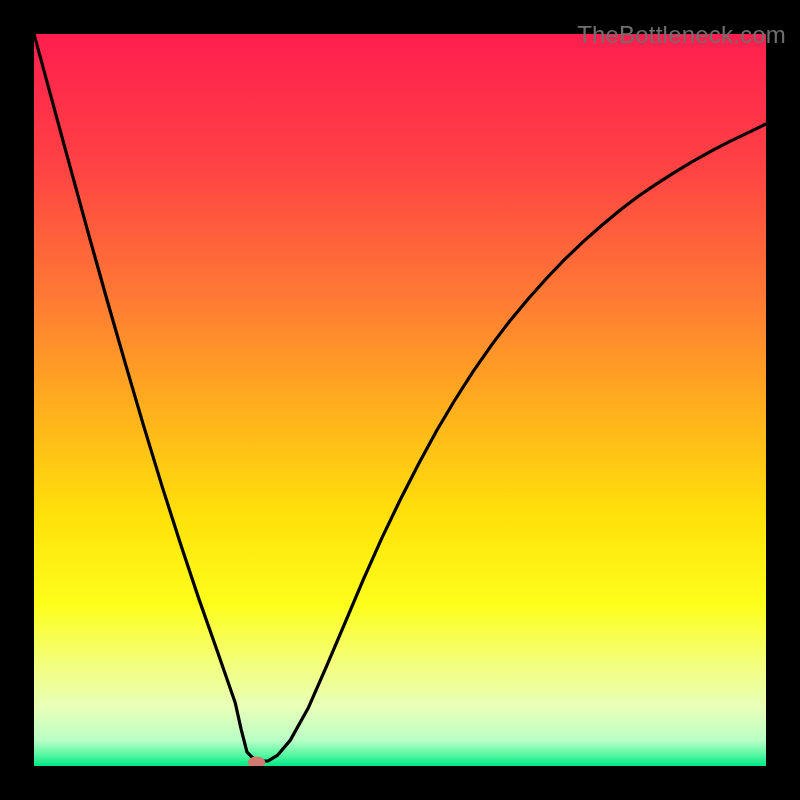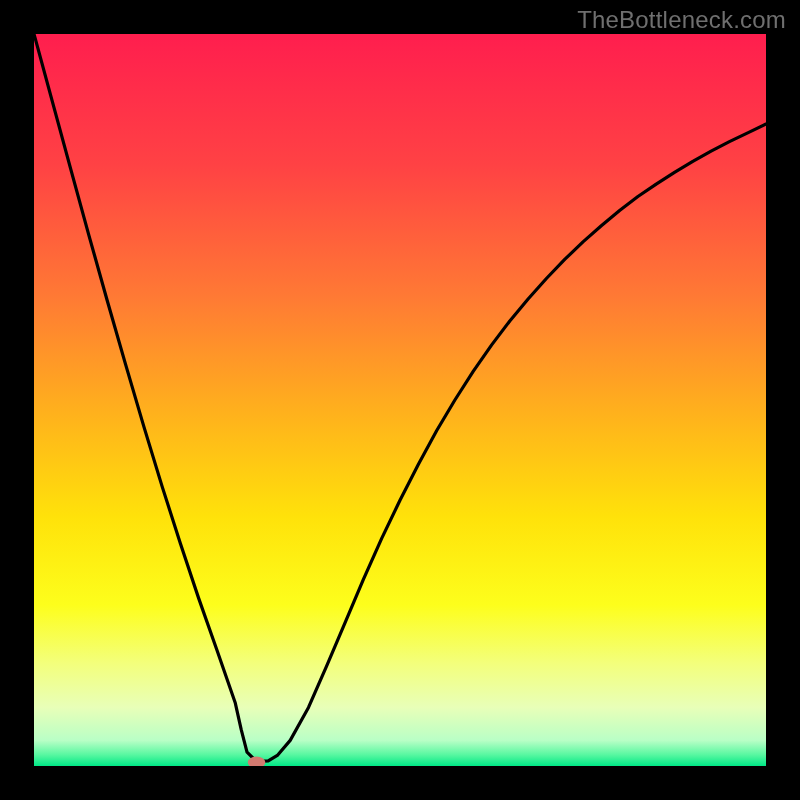--- a/index.html
+++ b/index.html
@@ -12,21 +12,21 @@
     font-family: Arial, Helvetica, sans-serif;
   }
   .frame {
     position: relative;
     width: 800px;
     height: 800px;
     background: #000;
   }
   .watermark {
     position: absolute;
-    top: 6px;
+    top: 21px;
     right: 14px;
     color: #6f6f6f;
     font-size: 24px;
     font-weight: 400;
     letter-spacing: 0.2px;
     z-index: 10;
   }
   svg.plot {
     position: absolute;
     left: 0;

